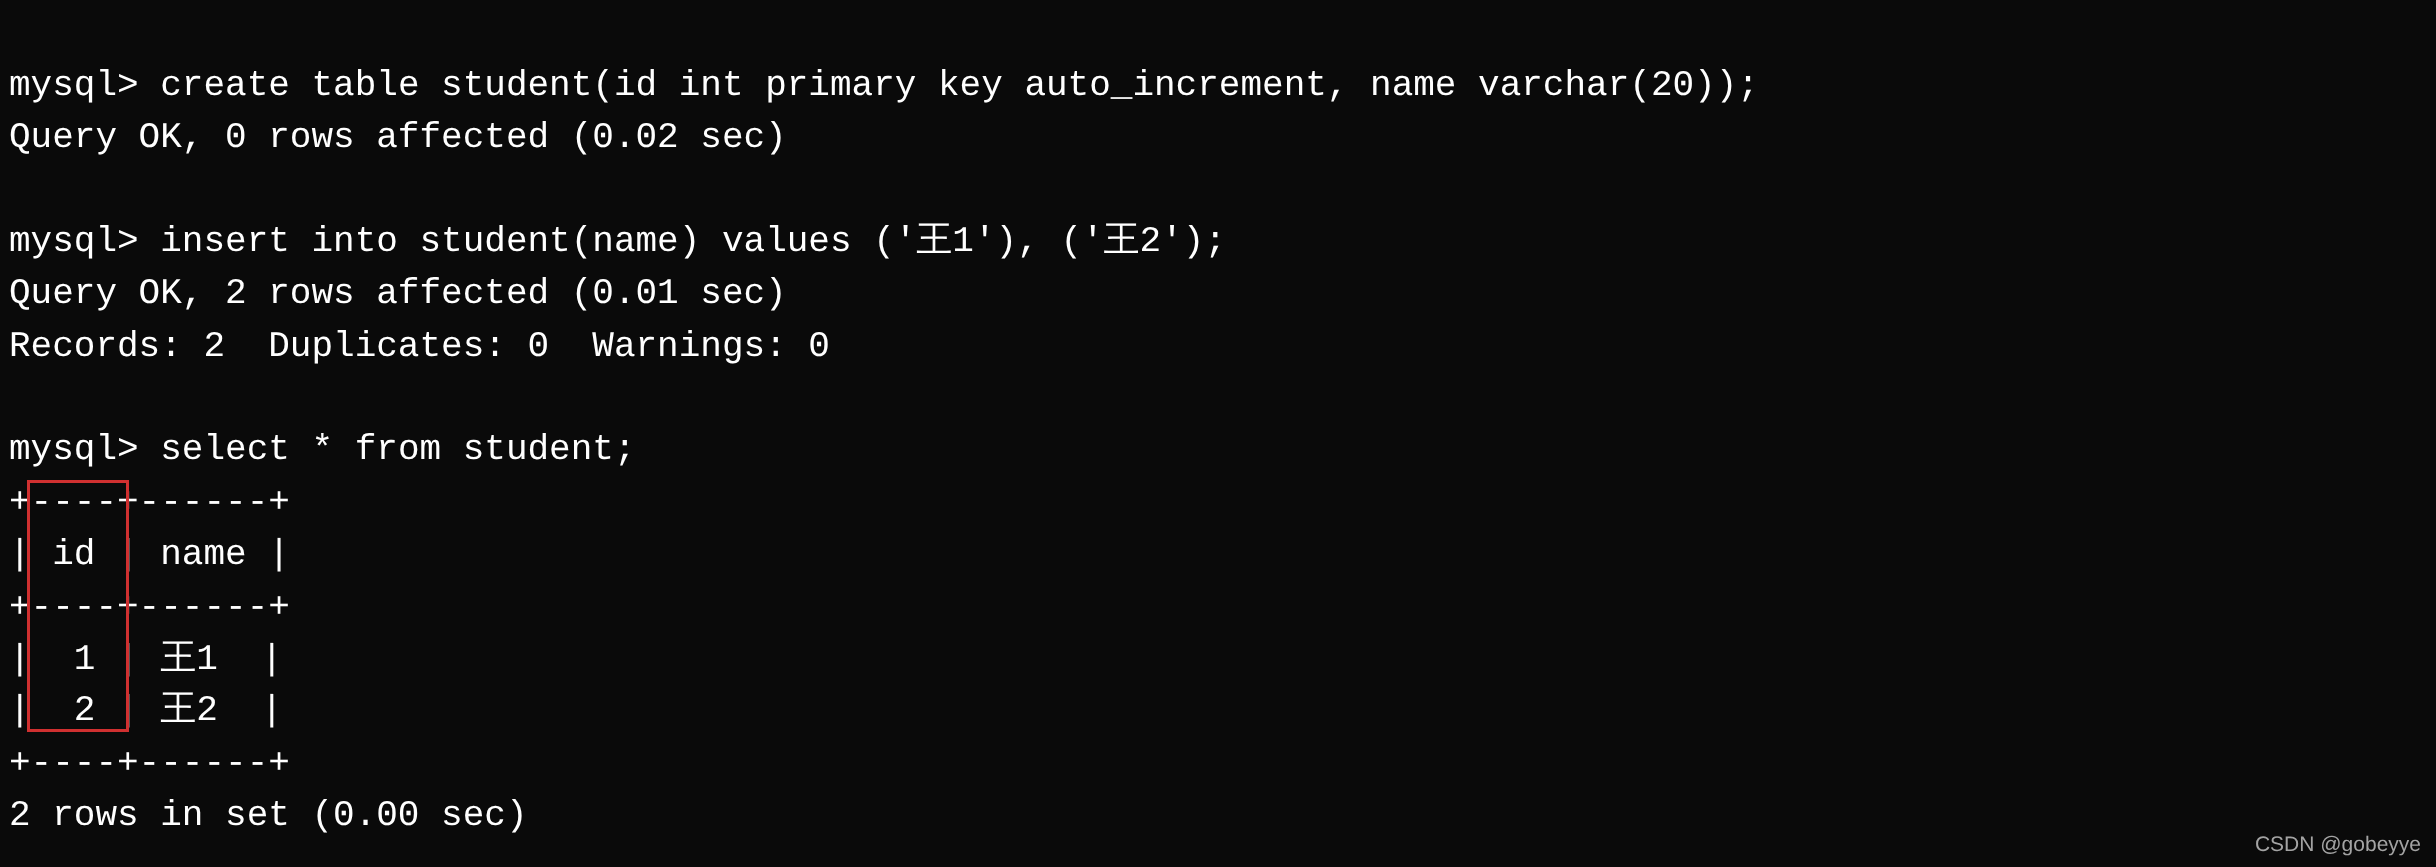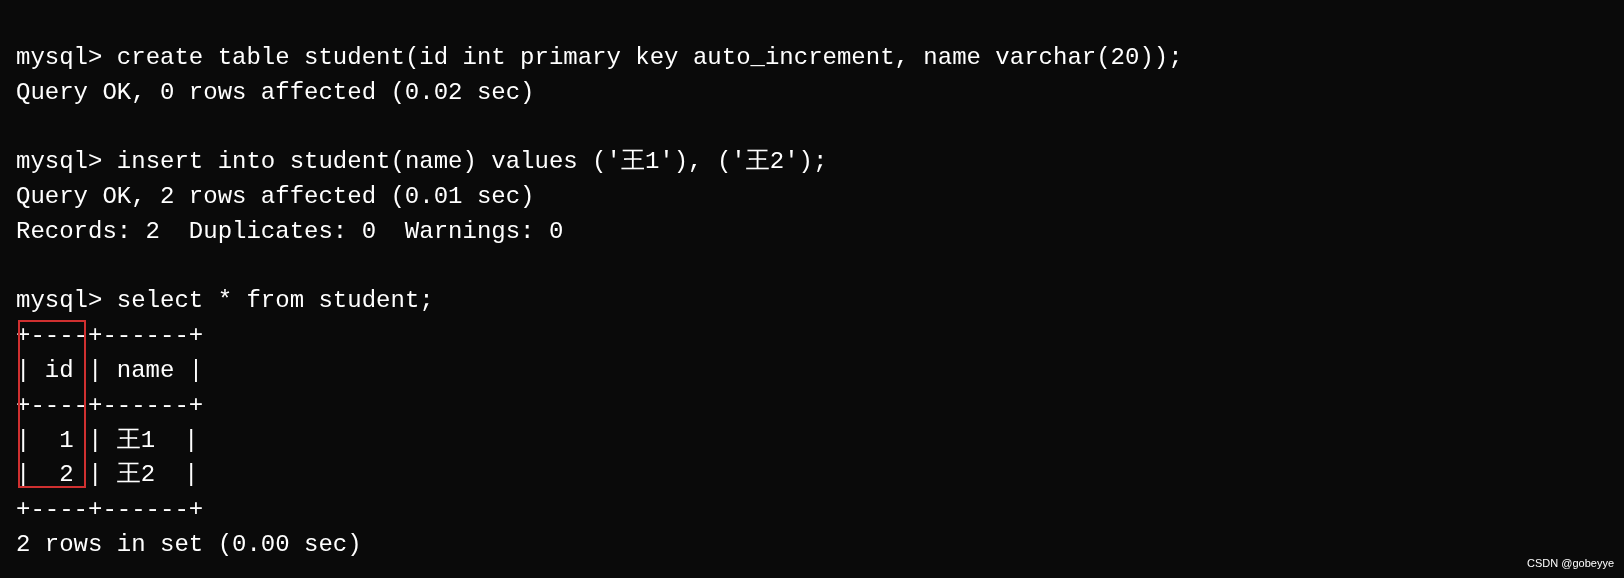--- a/index.html
+++ b/index.html
@@ -9,38 +9,38 @@
     color: #ffffff;
     font-family: "Consolas", "Menlo", "Monaco", "Courier New", monospace;
     font-size: 24px;
     line-height: 1.45;
     width: 1624px;
     height: 578px;
     overflow: hidden;
     position: relative;
   }
   .terminal {
-    padding: 6px 10px 0 16px;
+    padding: 6px 10px 0 6px;
     white-space: pre;
   }
   .line {
     white-space: pre;
   }
   .highlight-box {
     position: absolute;
     border: 2px solid #d03030;
     pointer-events: none;
     box-sizing: border-box;
   }
   .watermark {
     position: absolute;
     right: 10px;
     bottom: 6px;
-    font-size: 11px;
-    color: #ffffff;
+    font-size: 14px;
+    color: #a3a3a3;
     font-family: Arial, sans-serif;
   }
 </style>
 </head>
 <body>
 
 <div class="terminal">
 <span class="line"><span>mysql&gt; </span><span>create table student(id int primary key auto_increment, name varchar(20));</span></span>
 <span class="line">Query OK, 0 rows affected (0.02 sec)</span>
 <span class="line"> </span>

